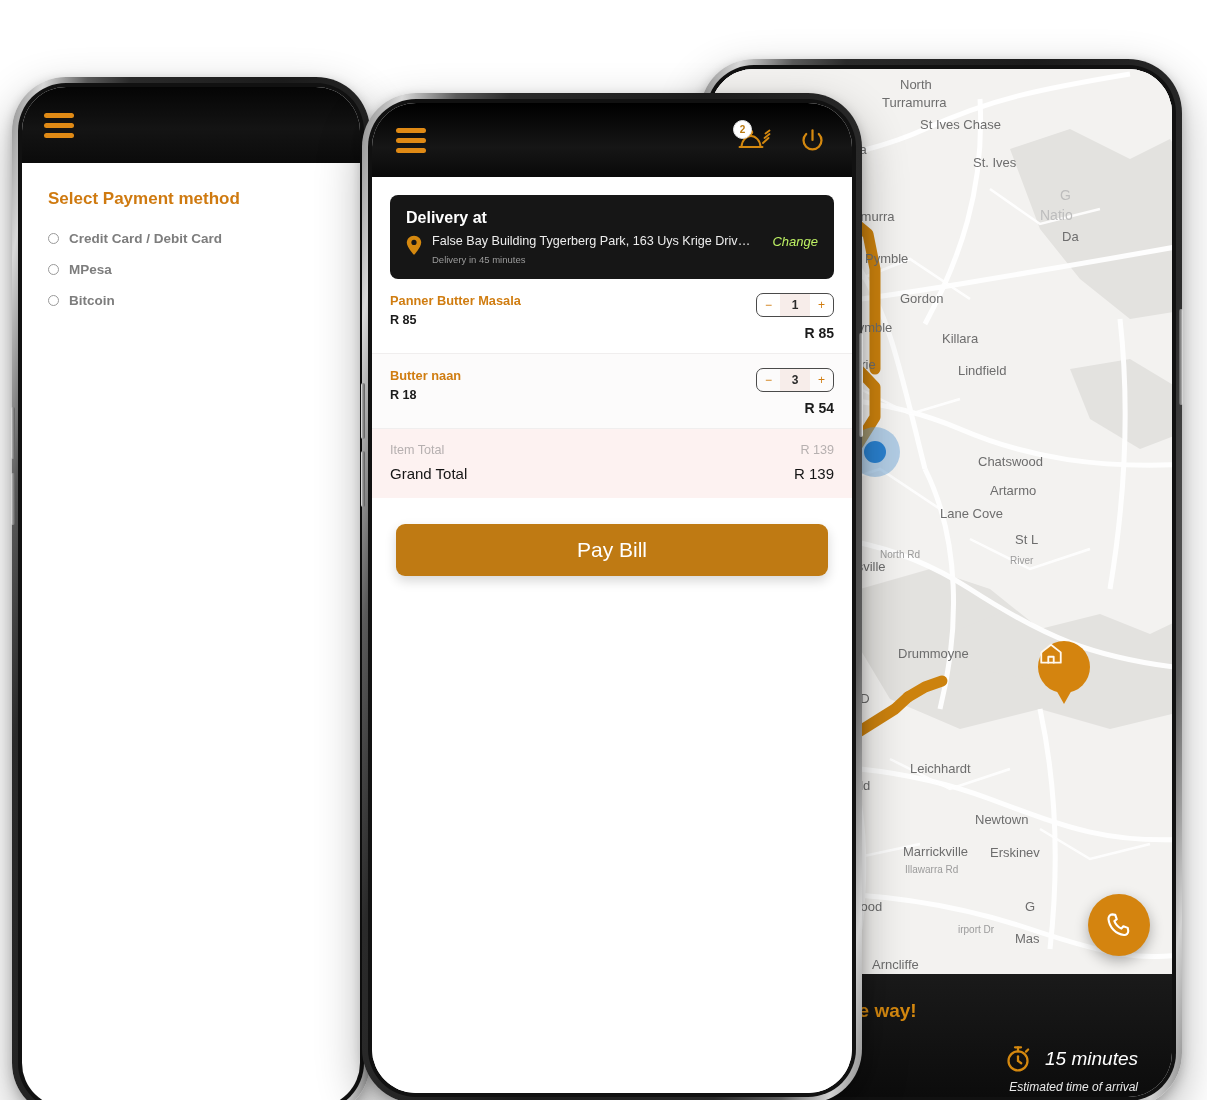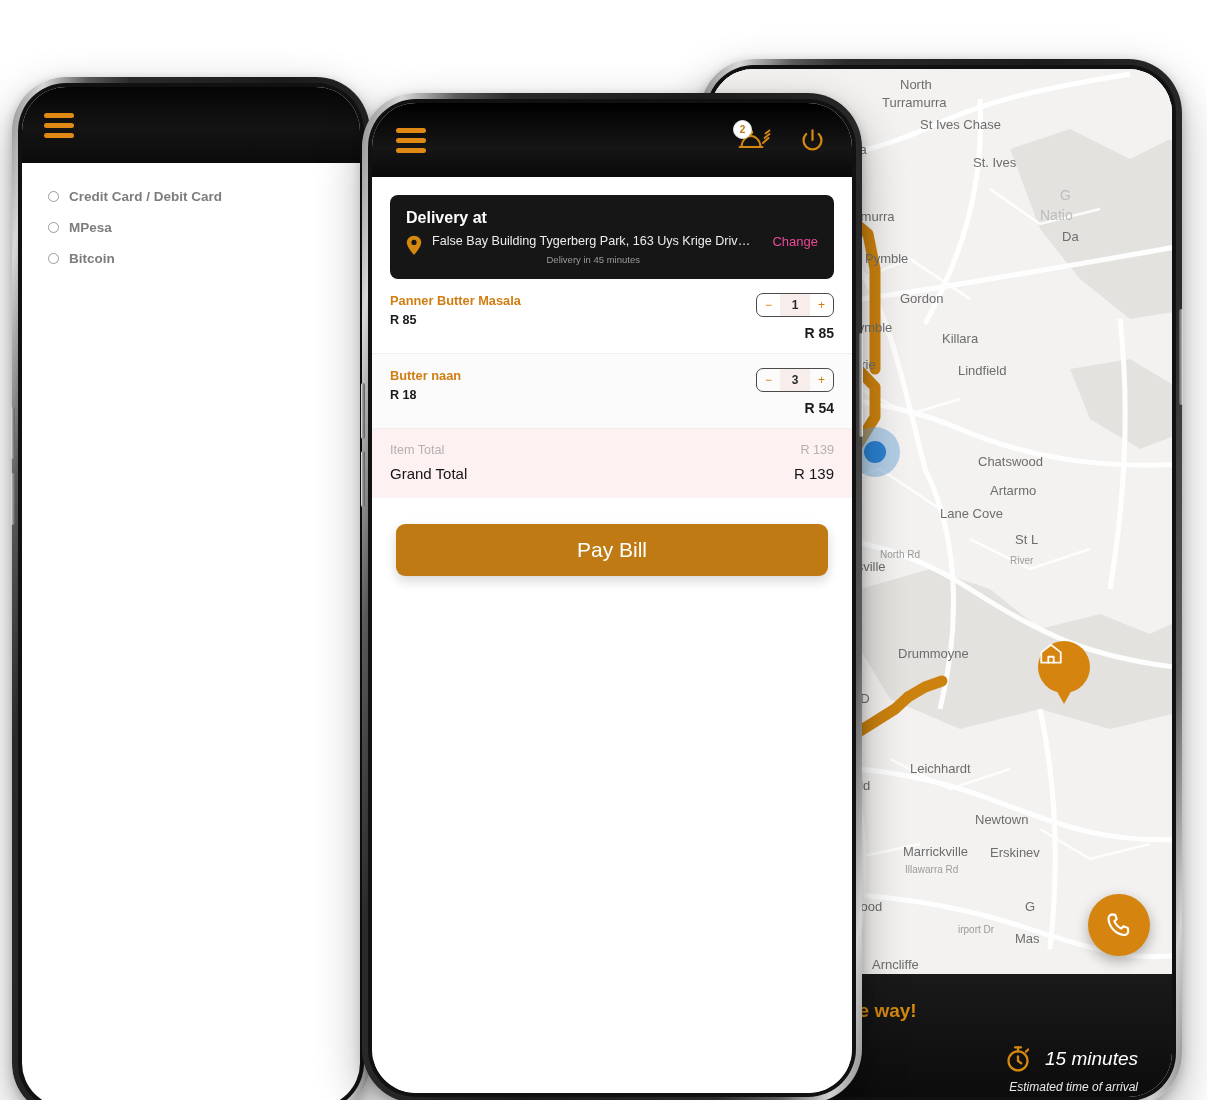--- a/index.html
+++ b/index.html
@@ -45,22 +45,22 @@
          background:#fff;color:#b9780f;font-size:10px;font-weight:bold;
          display:flex;align-items:center;justify-content:center;border:1px solid #e6e6e6;}
 
   .mid-body{background:#fff;height:100%;}
   .delivery-card{margin:18px 18px 0 18px;background:#161616;border-radius:8px;
                  padding:14px 16px 14px 16px;box-sizing:border-box;}
   .dc-title{color:#fff;font-size:16px;font-weight:bold;margin-bottom:7px;}
   .dc-row{display:flex;align-items:flex-start;gap:10px;}
   .dc-addr{color:#ededed;font-size:12.6px;line-height:1.25;flex:1;
            white-space:nowrap;overflow:hidden;text-overflow:ellipsis;}
-  .dc-sub{color:#9b9b9b;font-size:9.5px;margin-top:4px;text-align:center;}
-  .dc-change{color:#ec4899;font-size:13px;cursor:pointer;white-space:nowrap;padding-left:8px;}
+  .dc-sub{color:#9b9b9b;font-size:9.5px;margin-top:4px;}
+  .dc-change{color:#bef264;font-size:13px;cursor:pointer;white-space:nowrap;padding-left:8px;font-style:italic;}
 
   .item-row{display:flex;align-items:flex-start;justify-content:space-between;
             padding:14px 18px 12px 18px;border-bottom:1px solid #f0eeee;}
   .item-row.alt{background:#fcfbfb;}
   .item-name{color:#d07d11;font-size:12.8px;font-weight:bold;margin-bottom:5px;}
   .item-price{color:#1b1b1b;font-size:12.6px;font-weight:bold;}
   .item-right{display:flex;flex-direction:column;align-items:flex-end;gap:8px;}
   .stepper{display:flex;align-items:center;border:1.4px solid #4a4a4a;border-radius:7px;
            overflow:hidden;height:22px;}
   .stepper span{font-size:12px;display:flex;align-items:center;justify-content:center;}
@@ -124,20 +124,21 @@
 
       <div class="app-topbar">
         <div class="hamburger">
           <i></i>
             <i></i>
             <i></i>
         </div>
       </div>
 
       <div class="pay-body">
+        <div class="pay-title">Select Payment method</div>
 
         <div class="radio-row">
           <span class="radio-dot"></span>
           <span class="radio-label">Credit Card / Debit Card</span>
         </div>
         <div class="radio-row">
           <span class="radio-dot"></span>
           <span class="radio-label">MPesa</span>
         </div>
         <div class="radio-row">

